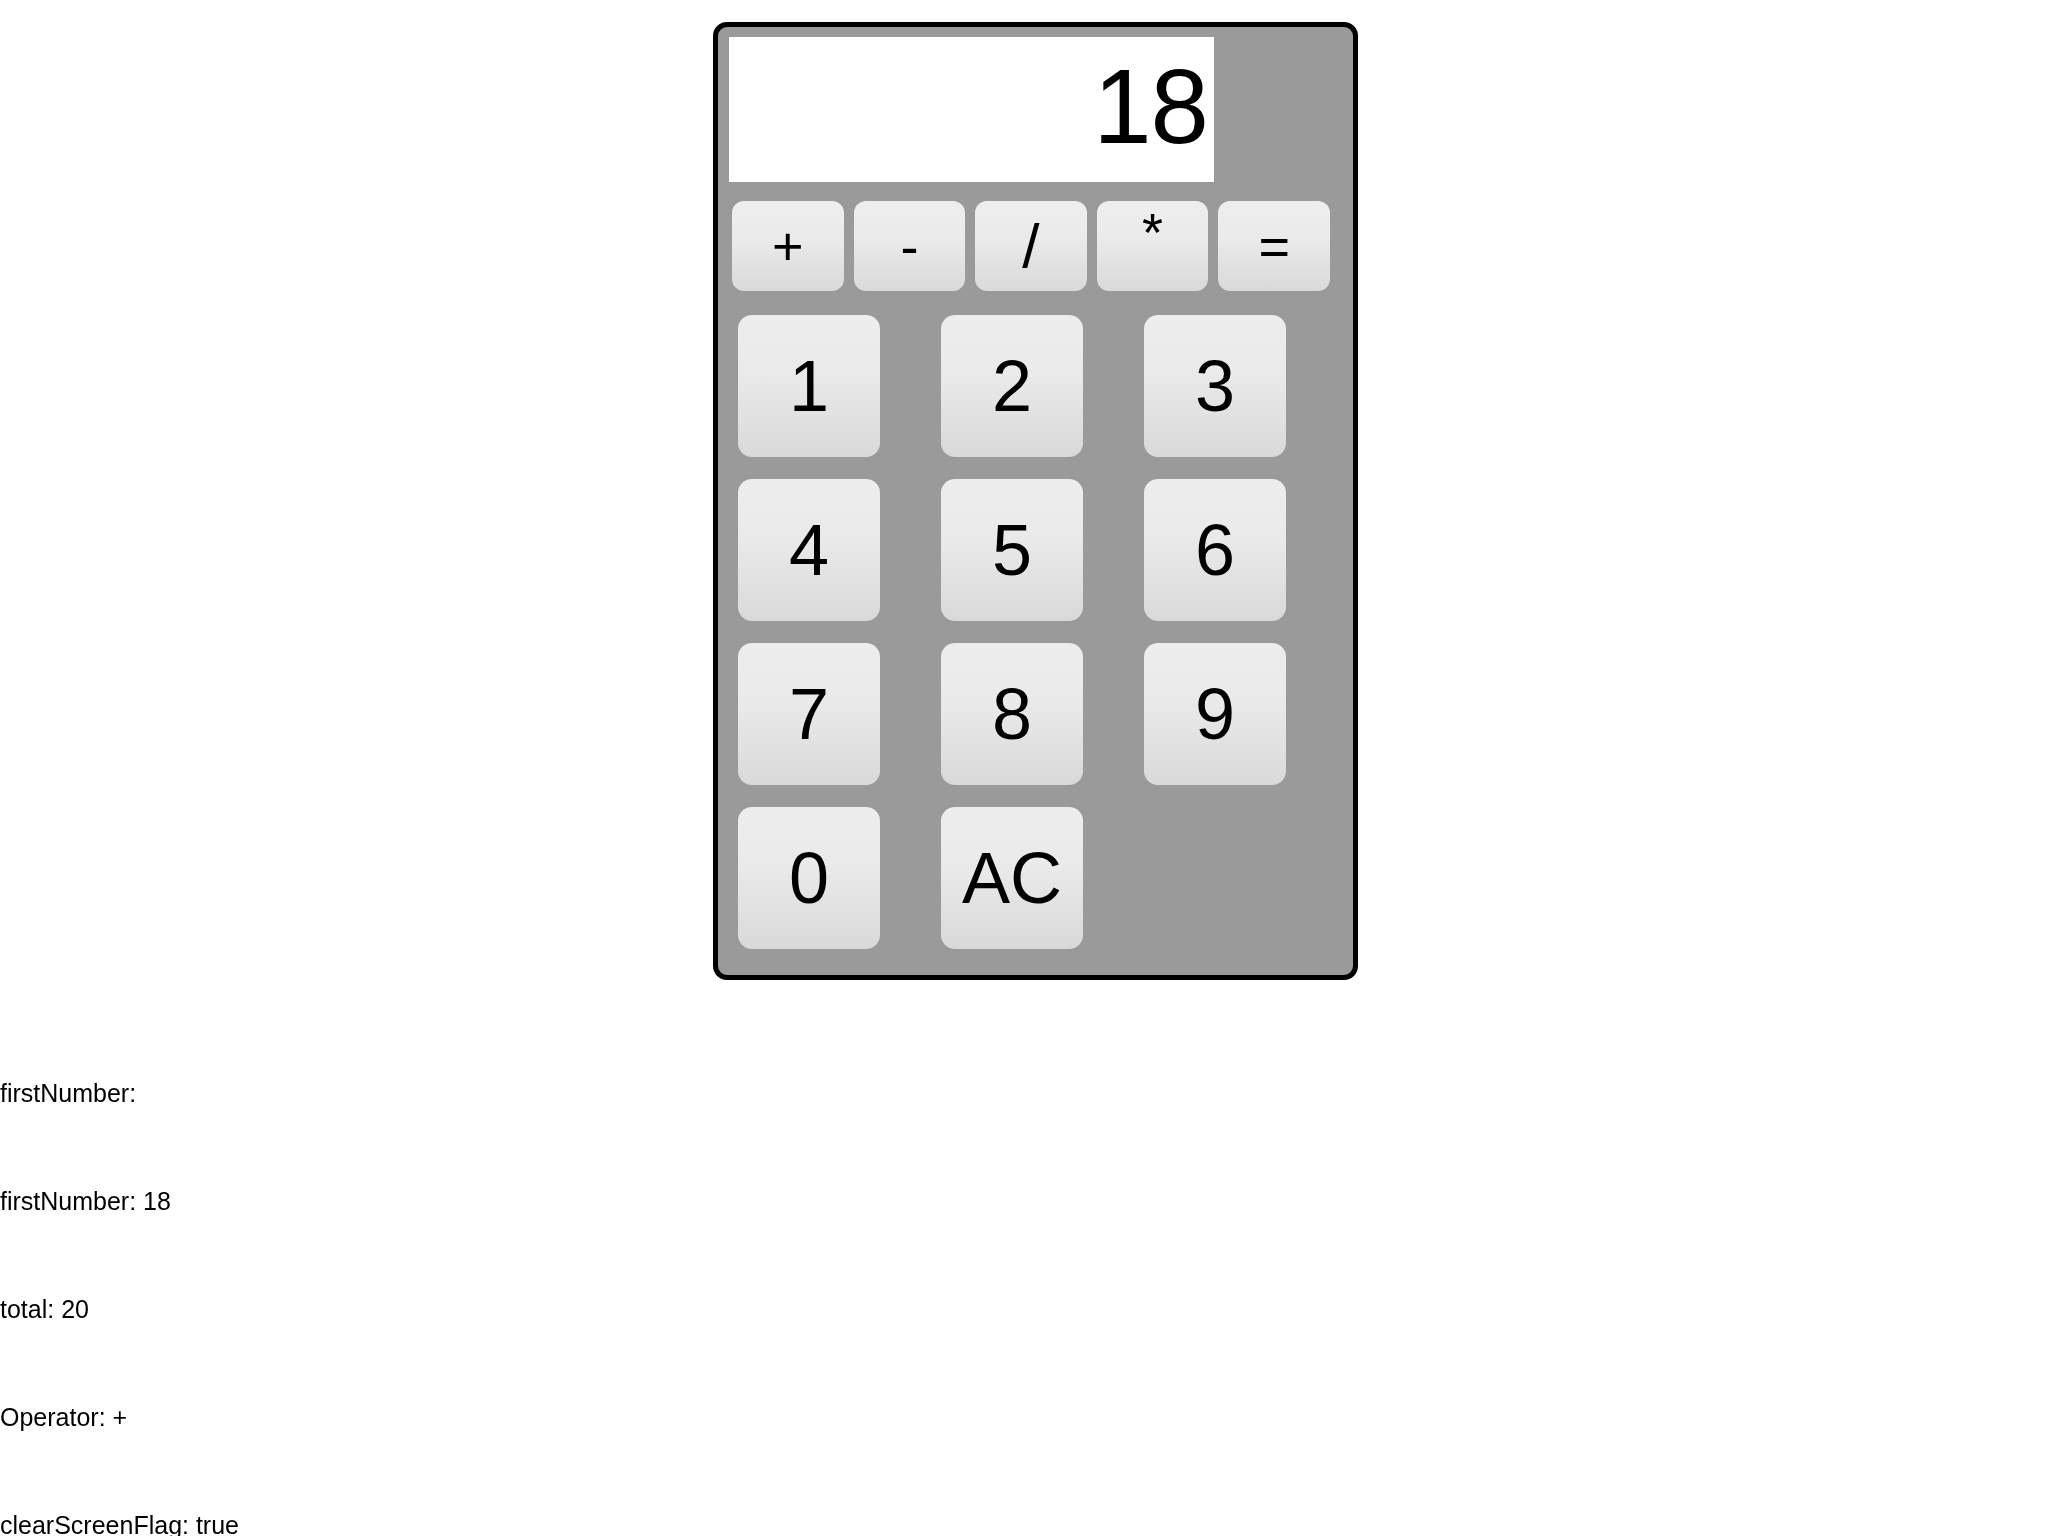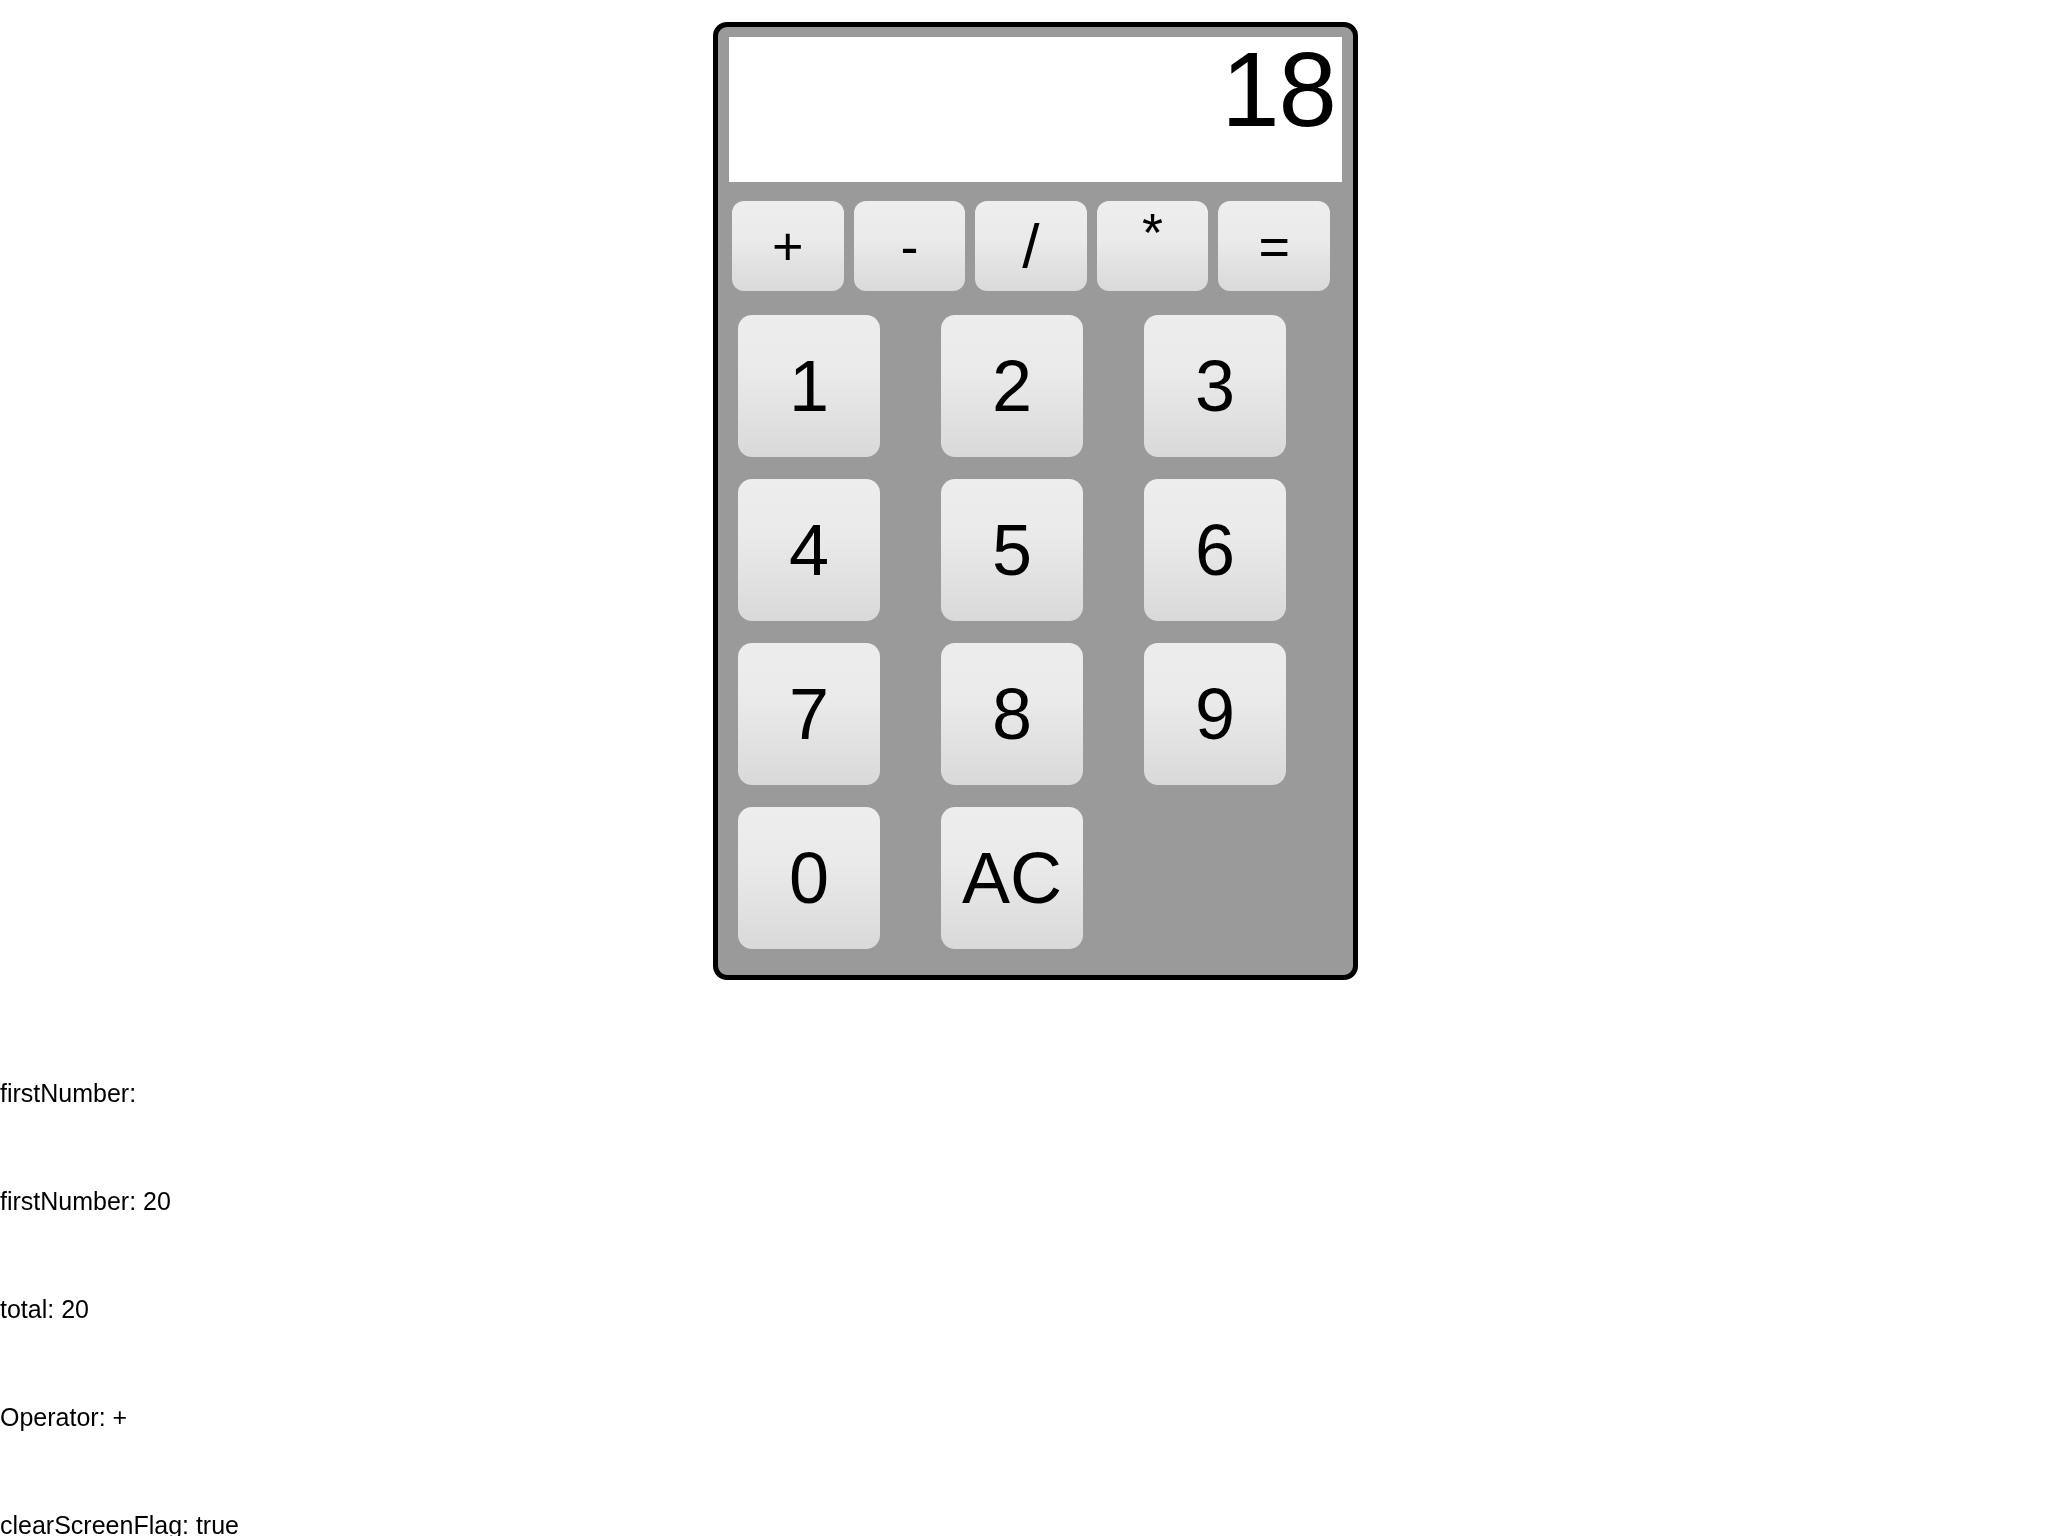--- a/index.html
+++ b/index.html
@@ -26,26 +26,26 @@
     background: #9a9a9a;
     border: 5px solid #000000;
     border-radius: 14px;
   }
 
   
   #display {
     position: absolute;
     left: 11px;
     top: 10px;
-    width: 613px;
+    width: 485px;
     height: 145px;
     box-sizing: border-box;
     background: #ffffff;
     display: flex;
-    align-items: flex-start;
+    align-items: center;
     justify-content: flex-end;
   }
   #display-value {
     font-size: 105px;
     line-height: 1;
     color: #000000;
     padding-right: 6px;
     padding-bottom: 6px;
     letter-spacing: -1px;
     white-space: nowrap;
@@ -158,17 +158,17 @@
     <button class="num-key">9</button>
 
     <button class="num-key">0</button>
     <button class="num-key">AC</button>
   </div>
 
 </div>
 
 <div id="state-readout">
   <div>firstNumber:</div>
-  <div>firstNumber: 20</div>
+  <div>firstNumber: 18</div>
   <div>total: 20</div>
   <div>Operator: +</div>
   <div>clearScreenFlag: true</div>
 </div>
 
 </body></html>

